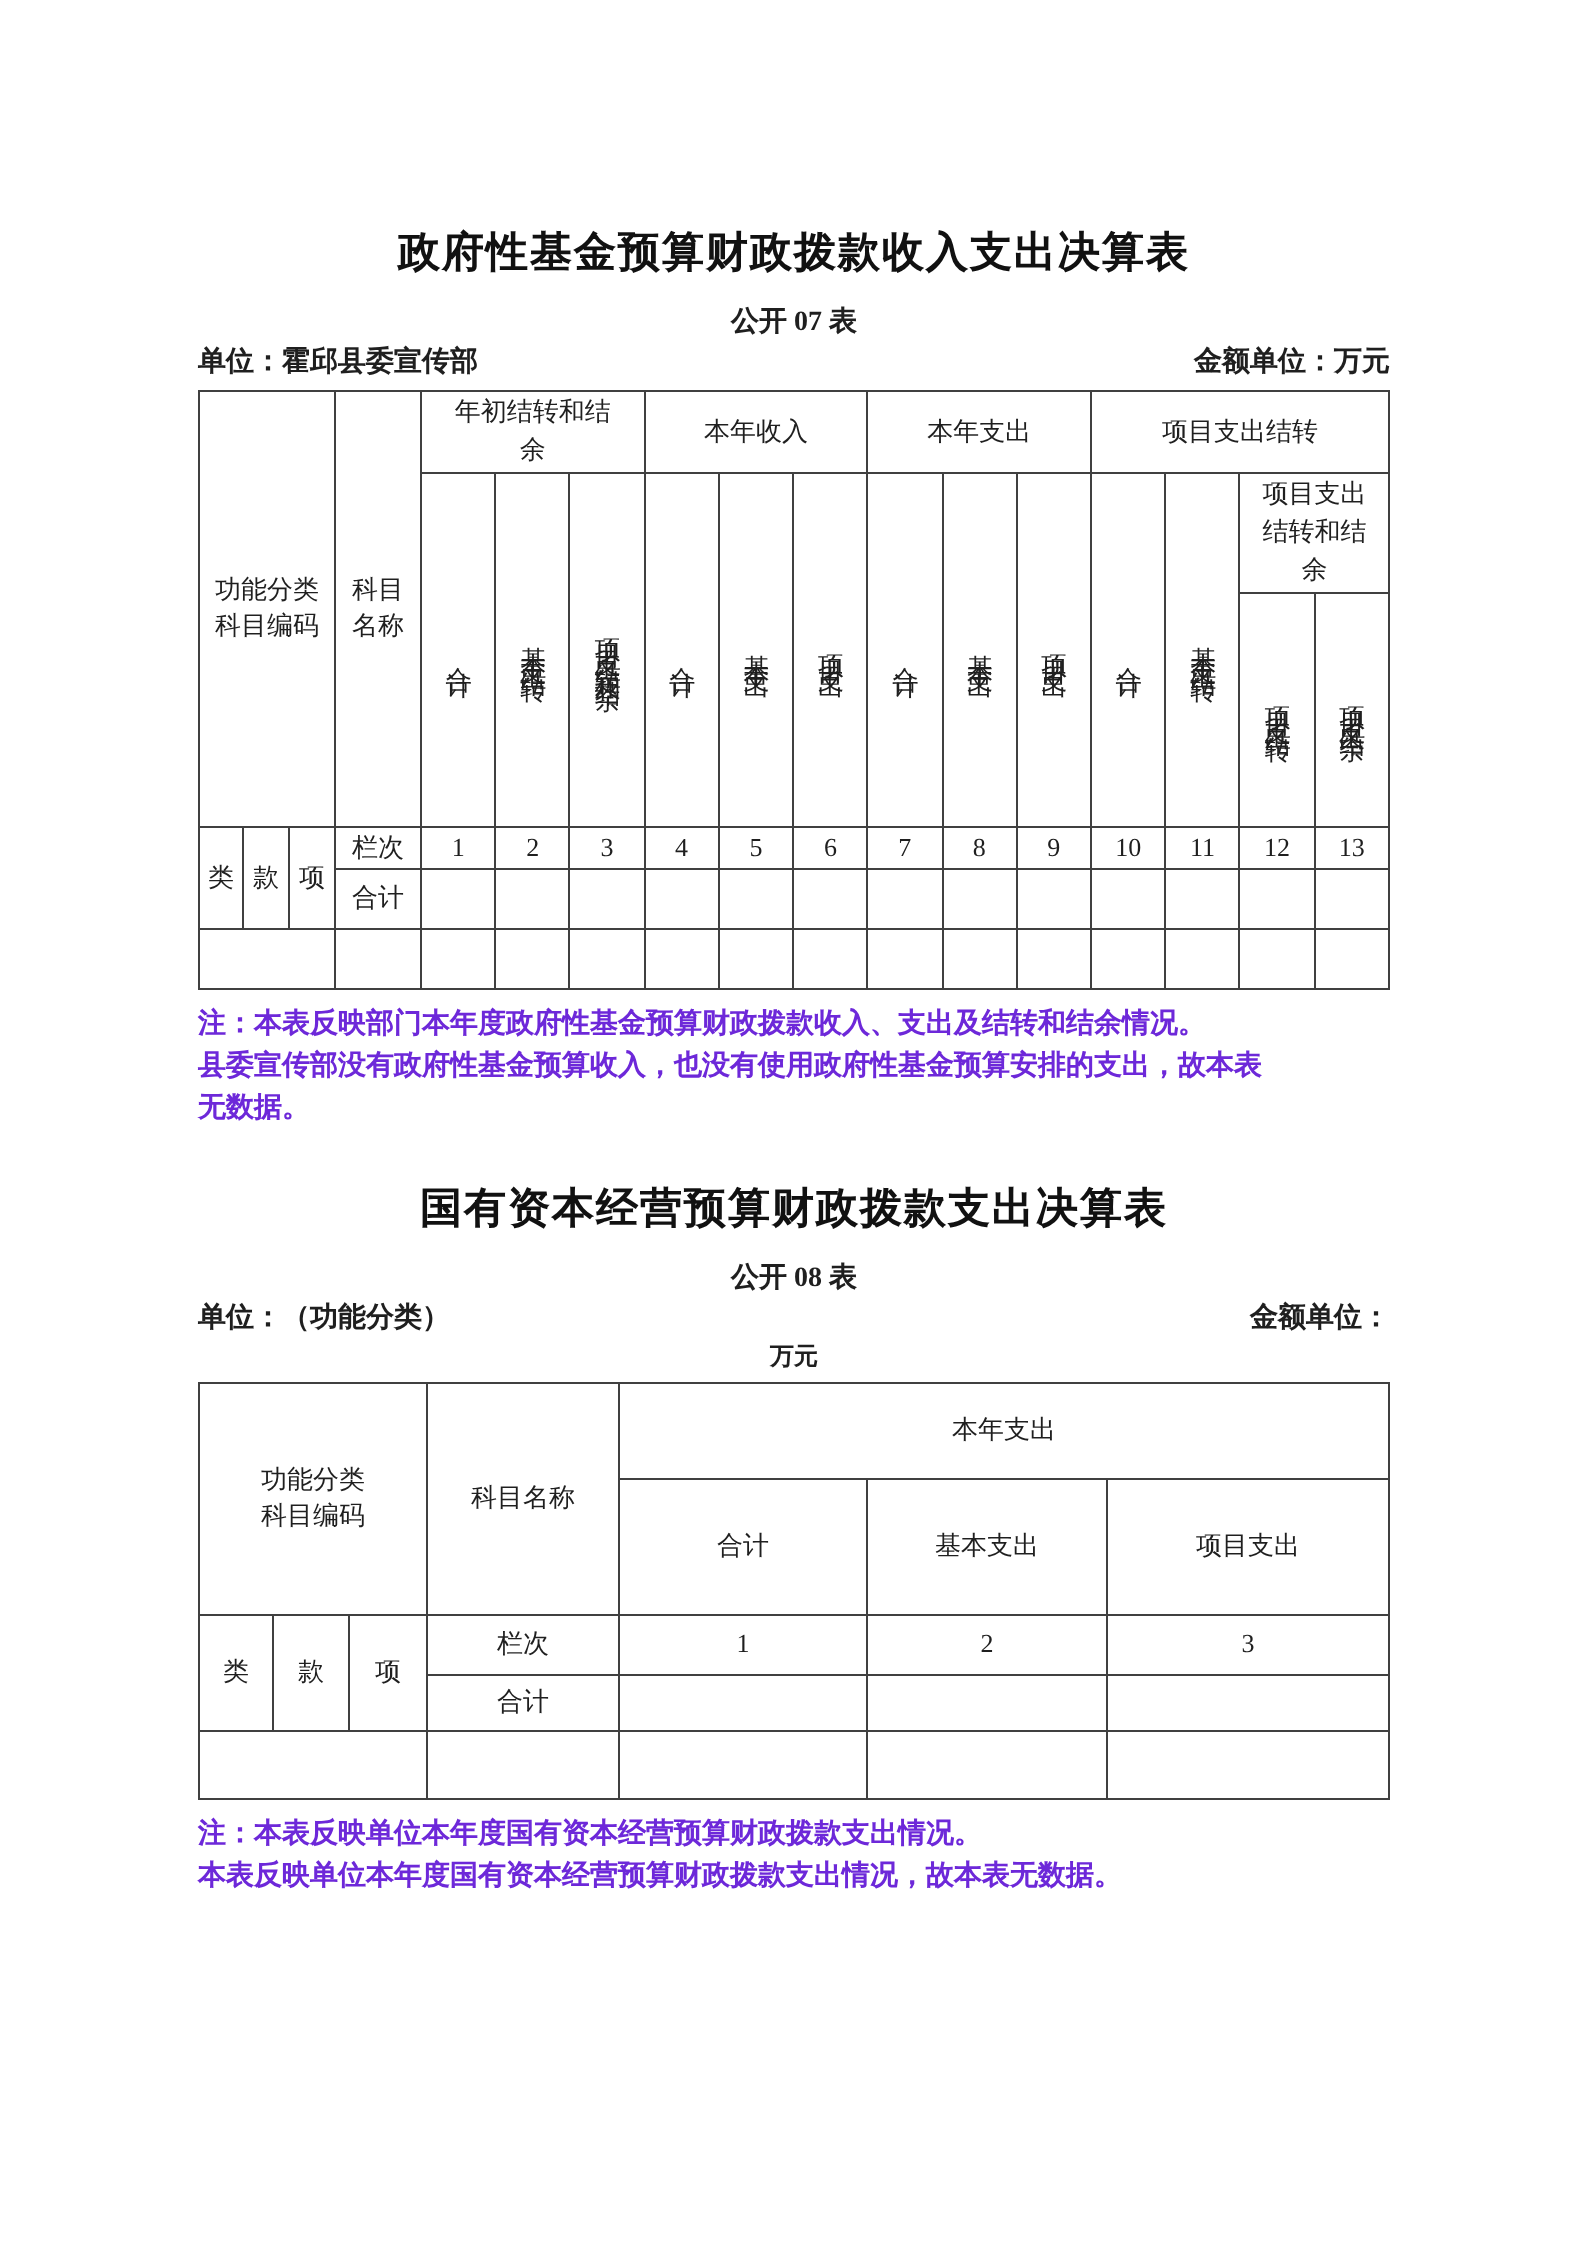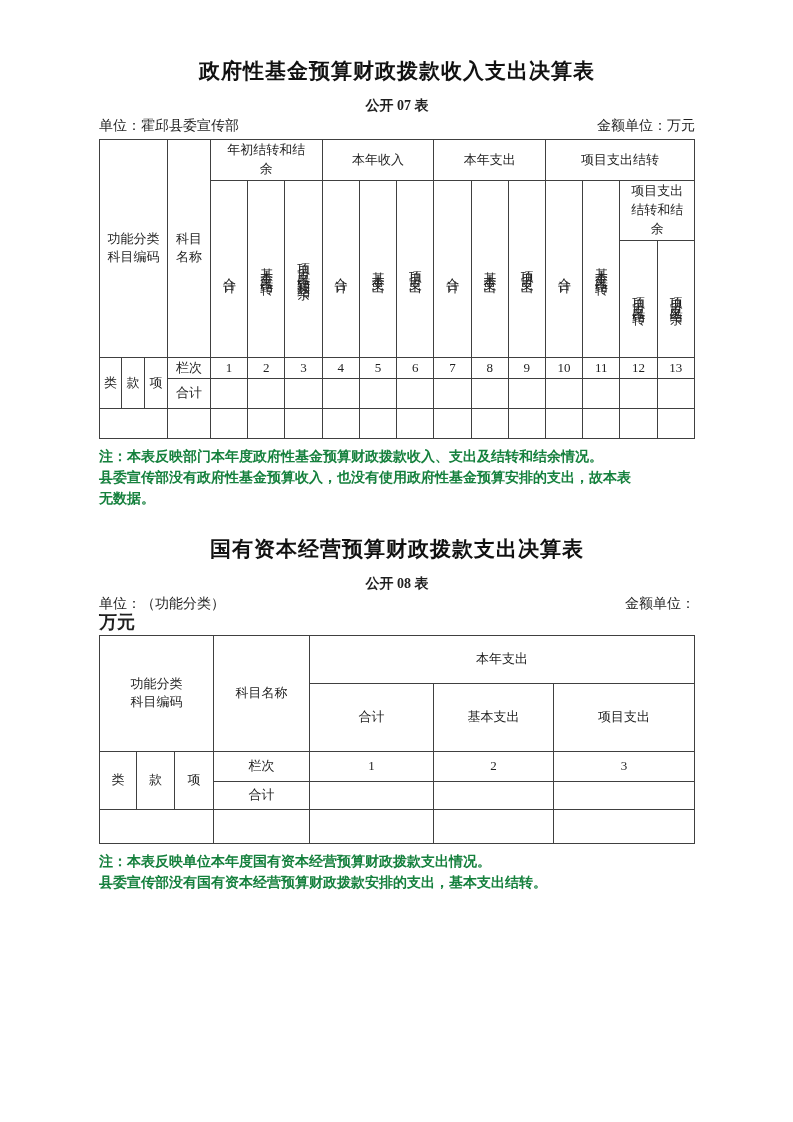--- a/index.html
+++ b/index.html
@@ -6,46 +6,46 @@
   html,body { background:#ffffff; }
   .page {
     position:relative;
     width:793px; height:1122px;
     margin:0 auto;
     background:#ffffff;
     color:#1f1f1f;
     font-family:"Liberation Serif", serif;
     overflow:hidden;
   }
-  .content { padding:58px 98px 0 99px; width:793px; }
+  .content { padding:114px 98px 0 99px; width:793px; }
 
   .doc-title {
     text-align:center;
     font-family:"Liberation Sans", sans-serif;
     font-weight:700;
     font-size:21px;
     line-height:26px;
     letter-spacing:1px;
     color:#111;
   }
   .form-no {
     text-align:center;
     font-size:14px; font-weight:600;
     line-height:18px;
     margin-top:13px;
   }
   .meta-row {
     display:flex; justify-content:space-between;
-    font-size:14px; font-weight:400;
+    font-size:14px; font-weight:700;
     line-height:18px;
     margin-top:2px;
   }
   .unit-wrap-line {
-    text-align:left;
-    font-size:18px; font-weight:600;
+    text-align:center;
+    font-size:12px; font-weight:600;
     line-height:18px;
   }
 
   table.sheet {
     border-collapse:collapse;
     table-layout:fixed;
     width:596px;
     margin-top:4px;
     font-size:13px;
     color:#1f1f1f;
@@ -66,21 +66,21 @@
     letter-spacing:3px;
     line-height:1.05;
   }
   .w6 { display:inline-block; width:6em; line-height:1.45; }
   .w4 { display:inline-block; width:4em; line-height:1.45; }
 
   .notes { margin-top:7px; width:540px; }
   .notes p {
     font-size:14px; font-weight:600;
     line-height:21px;
-    color:#15803d;
+    color:#6d28d9;
   }
 
   .t2-title { margin-top:27px; }
   .t2-form-no { }
 </style>
 </head>
 <body>
 
 <div class="page">
   <div class="content">
@@ -254,18 +254,18 @@
             <td></td>
             <td></td>
             <td></td>
             <td></td>
           </tr>
         </tbody>
       </table>
 
       <div class="notes">
         <p>注：本表反映单位本年度国有资本经营预算财政拨款支出情况。</p>
-        <p>县委宣传部没有国有资本经营预算财政拨款安排的支出，基本支出结转。</p>
+        <p>本表反映单位本年度国有资本经营预算财政拨款支出情况，故本表无数据。</p>
       </div>
     </section>
 
   </div>
 </div>
 
 </body></html>

